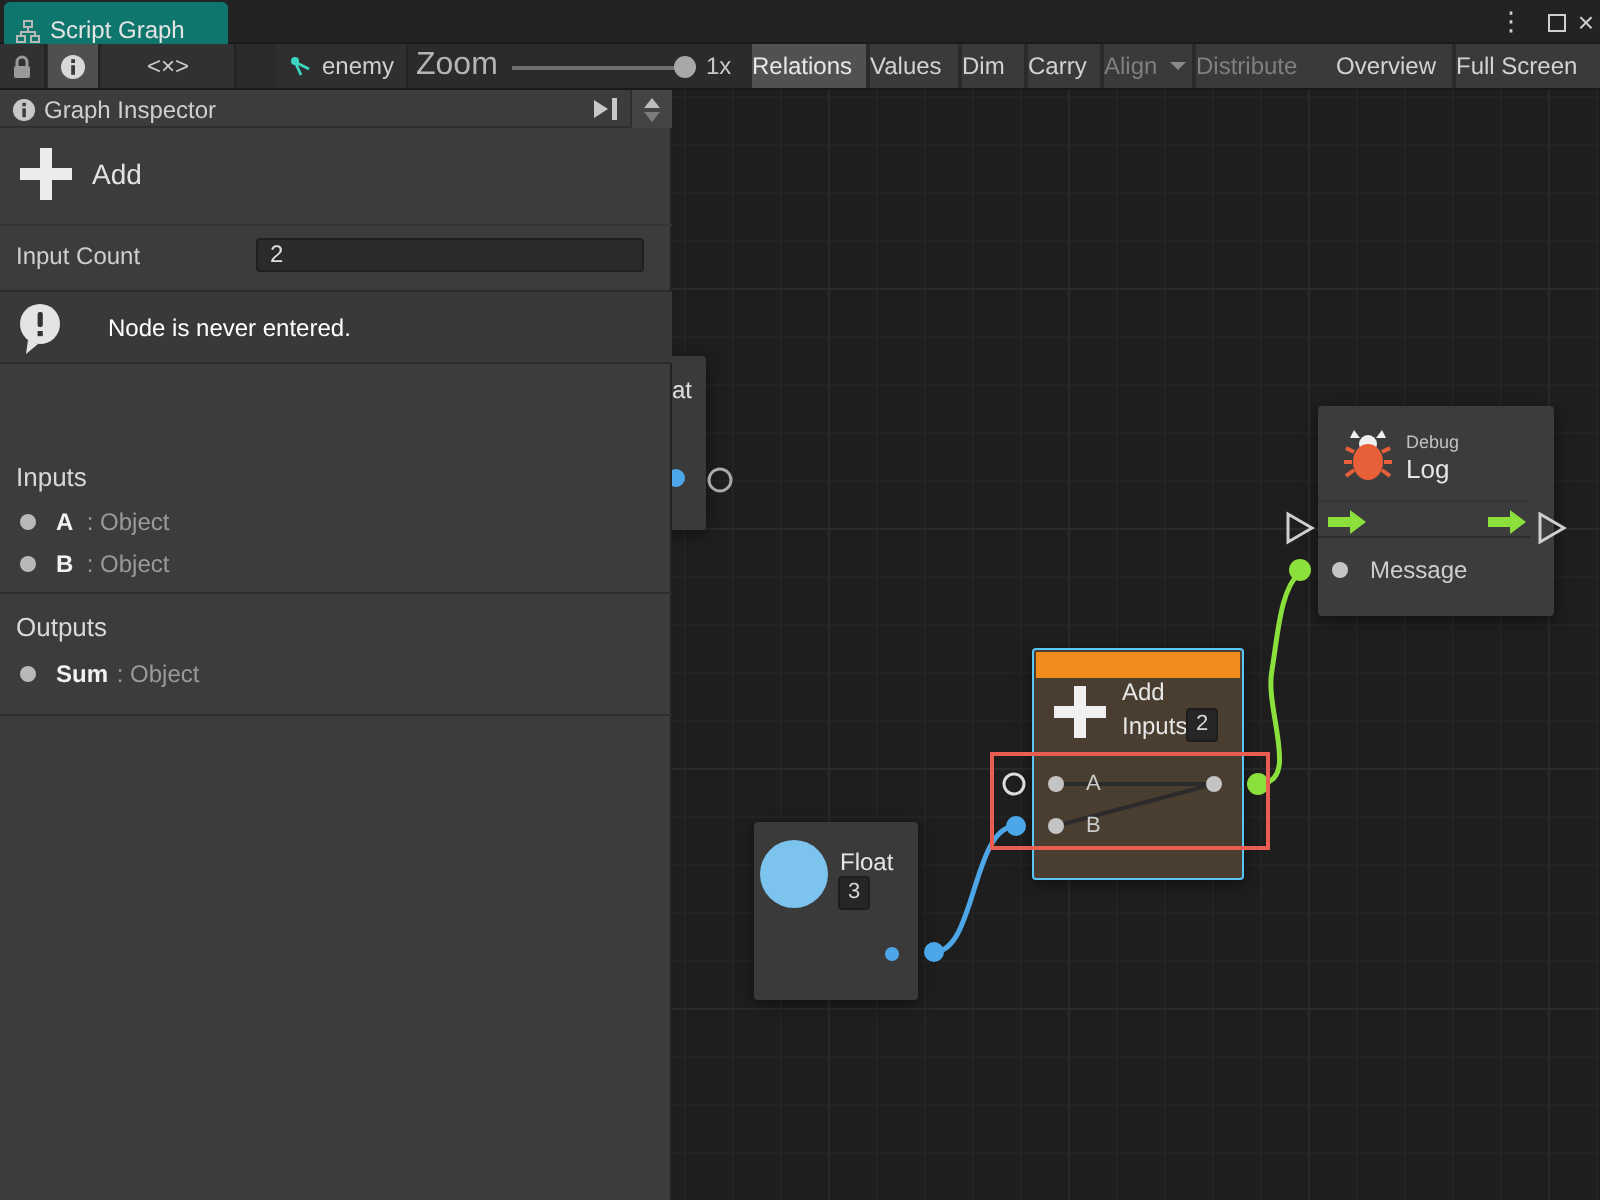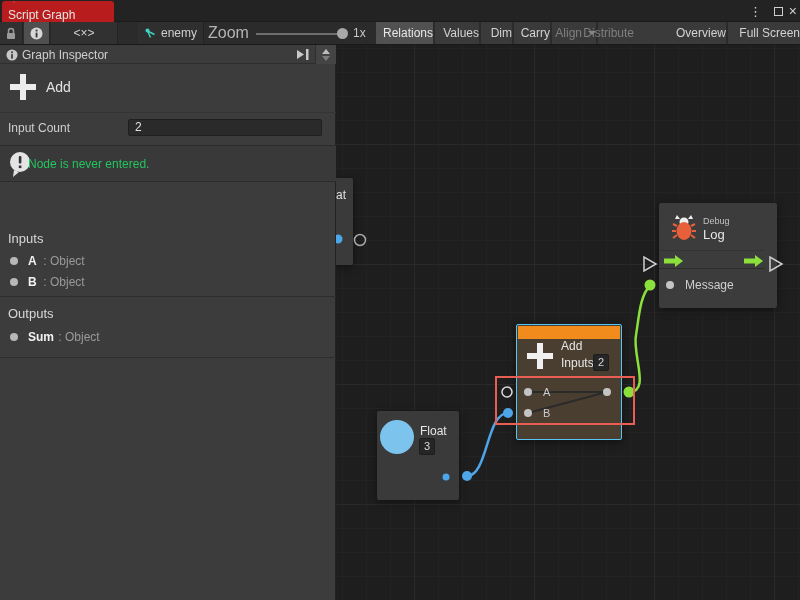--- a/index.html
+++ b/index.html
@@ -2,38 +2,38 @@
 <html><head>
 <meta charset="utf-8">
 <style>
   * { margin:0; padding:0; box-sizing:border-box; }
   html,body { width:800px; height:600px; background:#1e1e1e; overflow:hidden;
     font-family:"Liberation Sans", sans-serif; }
   .app { position:absolute; left:0; top:0; width:800px; height:600px; background:#262626; }
 
   
   .titlebar { position:absolute; left:0; top:0; width:800px; height:22px; background:#232323; border-bottom:1px solid #1a1a1a; }
-  .tab { position:absolute; left:2px; top:1px; width:112px; height:21px; background:#b91c1c; border-radius:3px 3px 0 0;
-         display:flex; align-items:flex-start; gap:5px; padding-left:6px; color:#e4e4e4; font-size:12px;flex-direction:column; }
+  .tab { position:absolute; left:2px; top:1px; width:112px; height:21px; background:#0f766e; border-radius:3px 3px 0 0;
+         display:flex; align-items:flex-end; gap:5px; padding-left:6px; color:#e4e4e4; font-size:12px; }
   .winctl { position:absolute; top:0; height:22px; display:flex; align-items:center; color:#cfcfcf; }
   .glyph-menu { font-family:"DejaVu Sans", sans-serif; font-size:13px; }
   .maxbox { display:inline-block; width:9px; height:9px; border:1.5px solid #cfcfcf; }
   .closex { font-size:14px; line-height:22px; }
 
   
   .toolbar { position:absolute; left:0; top:22px; width:800px; height:23px; background:#2b2b2b; border-bottom:1px solid #191919; }
   .tseg { position:absolute; top:0; height:22px; background:#313131; border-right:1px solid #232323;
           display:flex; align-items:center; justify-content:center; color:#cfcfcf; font-size:12px; }
   .tseg.active { background:#4f4f4f; }
   .zoomlabel { position:absolute; left:208px; top:0; line-height:22px; color:#b4b4b4; font-size:16px; }
   .zoomtrack { position:absolute; left:256px; top:11px; width:88px; height:2px; background:#6e6e6e; }
   .zoomhandle { position:absolute; left:337px; top:6px; width:11px; height:11px; border-radius:50%; background:#a8a8a8; }
   .zoomval { position:absolute; left:353px; top:0; line-height:22px; color:#c8c8c8; font-size:12px; }
   .tbtn { position:absolute; top:0; height:22px; background:#3a3a3a; color:#d2d2d2; font-size:12px;
-          display:flex; align-items:center; justify-content:flex-end; }
+          display:flex; align-items:center; justify-content:flex-start; }
   .tbtn.active { background:#515151; color:#e8e8e8; }
   .tbtn.disabled { color:#7f7f7f; }
   .caret { display:inline-block; width:0; height:0; border-left:4px solid transparent; border-right:4px solid transparent;
            border-top:4px solid #8a8a8a; margin-left:6px; }
 
   
   .inspector { position:absolute; left:0; top:45px; width:336px; height:555px; background:#3c3c3c; border-right:1px solid #222; }
   .insp-header { position:absolute; left:0; top:0; width:336px; height:19px; border-bottom:1px solid #2e2e2e; }
   .insp-title { position:absolute; left:22px; top:3px; font-size:12px; color:#cfcfcf; }
   .spinner { position:absolute; right:0; top:0; width:21px; height:19px; background:#444; border-left:1px solid #2e2e2e;
@@ -47,21 +47,21 @@
   .plusbig::after  { content:""; position:absolute; left:10px; top:0; width:6px; height:26px; background:#ececec; }
   .addtitle { position:absolute; left:46px; top:15px; font-size:14px; color:#e2e2e2; }
 
   .fieldrow { position:absolute; left:0; top:74px; width:336px; height:18px; }
   .fieldlabel { position:absolute; left:8px; top:2px; font-size:12px; color:#cfcfcf; }
   .textfield { position:absolute; left:128px; top:0; width:194px; height:17px; background:#2a2a2a;
                border:1px solid #1f1f1f; border-radius:2px; color:#e0e0e0; font-size:12px; padding-left:6px; line-height:15px; }
 
   .infobox { position:absolute; left:0; top:100px; width:336px; height:37px; background:#393939;
              border-top:1px solid #2c2c2c; border-bottom:1px solid #2c2c2c; }
-  .infobox .msg { position:absolute; left:28px; top:11px; font-size:12px; color:#22c55e; }
+  .infobox .msg { position:absolute; left:54px; top:11px; font-size:12px; color:#ffffff; }
   .warnbox { position:absolute; left:2px; top:139px; width:330px; height:34px; border:2px solid #e85b55; }
   .warnbox .msg { position:absolute; left:36px; top:9px; font-size:12px; color:#c6c6c6; }
 
   .sechead { position:absolute; left:8px; font-size:13px; color:#d8d8d8; }
   .portrow { position:absolute; left:0; width:336px; height:18px; }
   .portdot { position:absolute; left:10px; top:5px; width:8px; height:8px; border-radius:50%; background:#b8b8b8; }
   .portname { position:absolute; left:28px; top:2px; font-size:12px; font-weight:bold; color:#f2f2f2; }
   .porttype { position:absolute; left:40px; top:2px; font-size:12px; color:#9a9a9a; white-space:pre; }
   .sep { position:absolute; left:0; width:336px; height:1px; background:#2d2d2d; }
 

